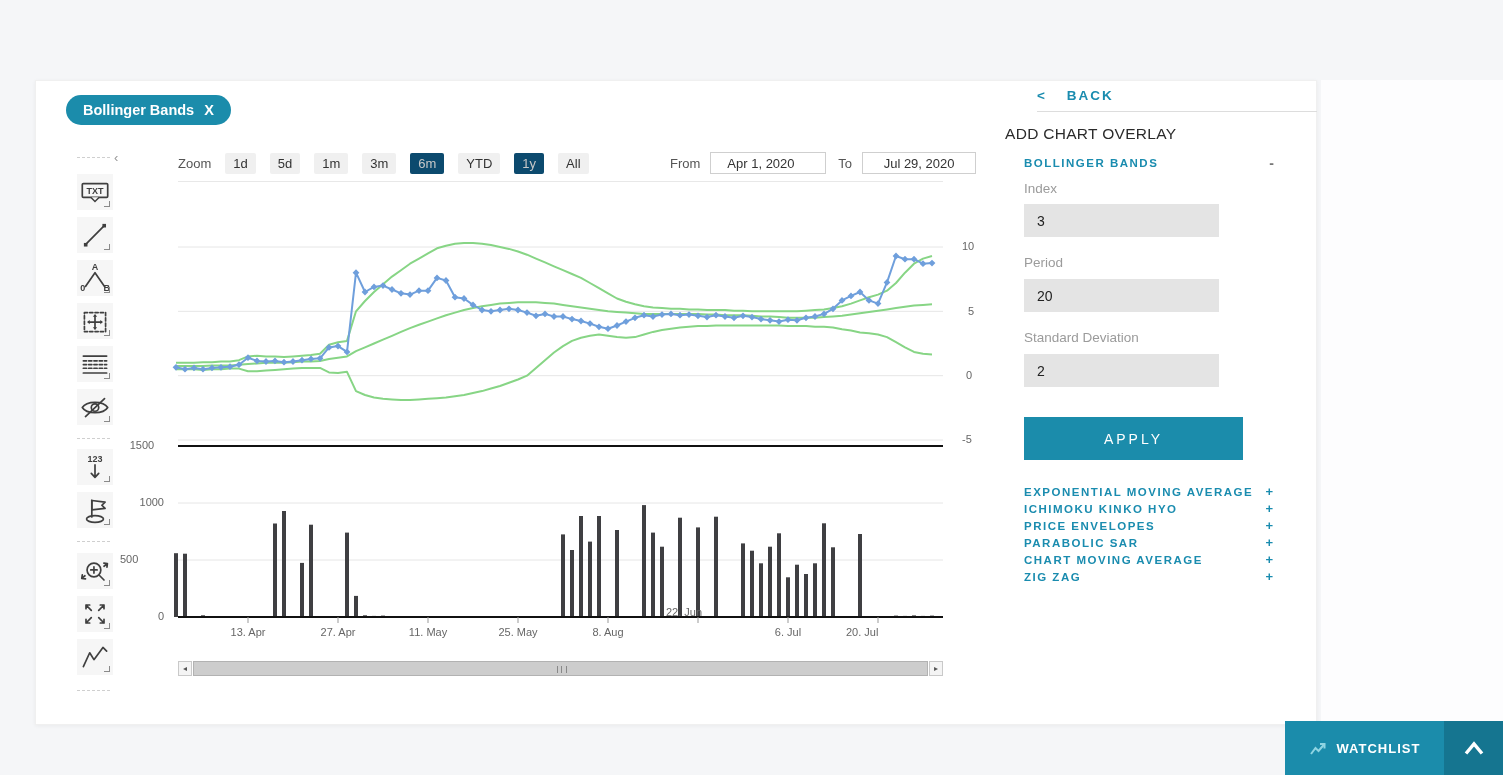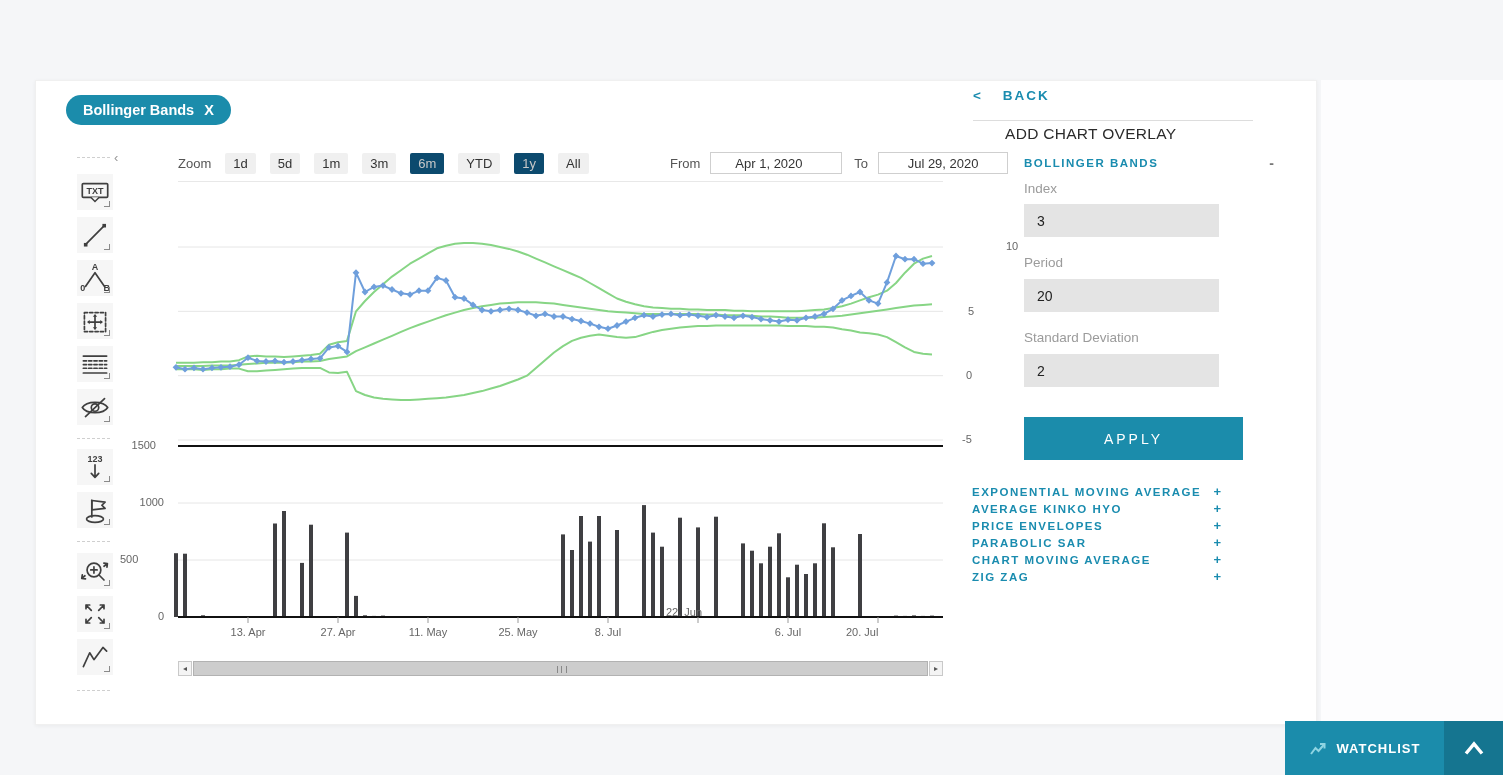--- a/index.html
+++ b/index.html
@@ -12,39 +12,39 @@
   .toolbtn{width:36px;height:36px;background:#f6f6f6;position:absolute;left:77px;cursor:pointer}
   .toolbtn svg{display:block}
   .toolbtn .corner{position:absolute;right:3px;bottom:3px;width:5px;height:5px;border-right:1px solid #8a8a8a;border-bottom:1px solid #8a8a8a}
   .tsep{position:absolute;left:77px;width:33px;border-top:1px dashed #cfcfcf}
   .collapse{position:absolute;left:114px;color:#9a9a9a;font-size:13px;line-height:13px;cursor:pointer}
   
   .zoomrow{position:absolute;left:178px;top:153px;display:flex;align-items:center;font-size:13px;color:#555}
   .zoombtn{background:#f0f0f0;color:#333;border-radius:2px;padding:3px 8px;margin-left:14px;cursor:pointer}
   .zoombtn.disabled{color:#c8c8c8;background:#0c4a6e;cursor:default}
   .daterow{position:absolute;top:152px;display:flex;align-items:center;font-size:13px;color:#555}
-  .dateinput{height:20px;border:1px solid #cfcfcf;background:#fff;font-size:13px;color:#333;padding:0 24px;font-family:"Liberation Sans",sans-serif}
+  .dateinput{height:20px;border:1px solid #cfcfcf;background:#fff;font-size:13px;color:#333;padding:0 16px;font-family:"Liberation Sans",sans-serif}
   .hline{position:absolute;border-top:1px solid #e8e8e8}
   
   .axlab{position:absolute;font-size:11px;color:#666}
   
   .sbarrow{position:absolute;top:661px;width:14px;height:15px;background:#f4f4f4;border:1px solid #c9c9c9;box-sizing:border-box;font-size:8px;color:#555;text-align:center;line-height:13px;cursor:pointer}
   .sbthumb{position:absolute;top:661px;height:15px;background:#cdcdcd;border:1px solid #b2b2b2;box-sizing:border-box;cursor:pointer}
   .grip{position:absolute;top:4px;left:50%;margin-left:-4px;width:8px;height:7px;border-left:1px solid #888;border-right:1px solid #888}
   .grip:before{content:"";position:absolute;left:3px;top:0;height:7px;border-left:1px solid #888}
   
-  .backrow{position:absolute;left:973px;top:88px;width:280px;padding-bottom:17px;border-bottom:1px solid #ddd;color:#1a8caf;font-weight:bold;font-size:13.5px;letter-spacing:2px;cursor:pointer}
+  .backrow{position:absolute;left:1037px;top:88px;width:280px;padding-bottom:8px;border-bottom:1px solid #ddd;color:#1a8caf;font-weight:bold;font-size:13.5px;letter-spacing:2px;cursor:pointer}
   .ptitle{position:absolute;left:1005px;top:125px;font-size:15.5px;color:#2b2b2b;letter-spacing:.3px}
   .ovactive{position:absolute;left:1024px;top:155px;width:250px;display:flex;justify-content:space-between;align-items:center;cursor:pointer}
   .ovname{color:#1a8caf;font-weight:bold;font-size:11.5px;letter-spacing:1.5px}
   .ovminus{color:#777;font-size:14px;font-weight:bold}
   .flabel{position:absolute;left:1024px;font-size:13.5px;color:#9b9b9b}
   .finput{position:absolute;left:1024px;width:195px;height:33px;background:#e4e4e4;border:none;font-size:14px;color:#222;padding:0 0 0 13px;box-sizing:border-box;font-family:"Liberation Sans",sans-serif}
   .applybtn{position:absolute;left:1024px;top:417px;width:219px;height:43px;background:#1b8cab;border:none;color:#fff;font-weight:normal;font-size:14px;letter-spacing:3px;cursor:pointer;font-family:"Liberation Sans",sans-serif}
-  .ovlist{position:absolute;left:972px;top:483px;width:249px}
+  .ovlist{position:absolute;left:1024px;top:483px;width:249px}
   .ovitem{display:flex;justify-content:space-between;align-items:center;height:17px;cursor:pointer}
   .ovitem .plus{color:#1a8caf;font-size:13px;font-weight:bold}
   
   .wl{position:absolute;left:1285px;top:721px;width:159px;height:54px;background:#1b8cab;display:flex;align-items:center;justify-content:center;gap:10px;color:#fff;font-weight:bold;font-size:13px;letter-spacing:1px;cursor:pointer}
   .wlup{position:absolute;left:1444px;top:721px;width:59px;height:54px;background:#157590;display:flex;align-items:center;justify-content:center;cursor:pointer}
   .icon-stroke{stroke:#3f3f3f;stroke-width:1.6;fill:none;stroke-linejoin:round;stroke-linecap:round}
   .icon-text{font-size:8.5px;font-weight:bold;fill:#3f3f3f;font-family:"Liberation Sans",sans-serif}
 </style>
 </head>
 <body>
@@ -264,35 +264,35 @@
       <line x1="208" y1="432" x2="208" y2="438" stroke="#999" stroke-width="1"></line>
       <line x1="298" y1="432" x2="298" y2="438" stroke="#999" stroke-width="1"></line>
       <line x1="388" y1="432" x2="388" y2="438" stroke="#999" stroke-width="1"></line>
       <line x1="478" y1="432" x2="478" y2="438" stroke="#999" stroke-width="1"></line>
       <line x1="568" y1="432" x2="568" y2="438" stroke="#999" stroke-width="1"></line>
       <line x1="658" y1="432" x2="658" y2="438" stroke="#999" stroke-width="1"></line>
       <line x1="748" y1="432" x2="748" y2="438" stroke="#999" stroke-width="1"></line>
     </svg>
 </div>
 
-<div class="axlab" style="left:112px;top:439px;width:44px;text-align:right">1500</div>
+<div class="axlab" style="left:120px;top:439px;width:44px;text-align:center">1500</div>
 <div class="axlab" style="left:120px;top:496px;width:44px;text-align:right">1000</div>
 <div class="axlab" style="left:120px;top:553px;width:44px;text-align:left">500</div>
 <div class="axlab" style="left:120px;top:610px;width:44px;text-align:right">0</div>
 
-<div class="axlab" style="left:1006px;top:240px">10</div>
+<div class="axlab" style="left:962px;top:240px">10</div>
 <div class="axlab" style="left:968px;top:305px">5</div>
 <div class="axlab" style="left:966px;top:369px">0</div>
 <div class="axlab" style="left:962px;top:433px">-5</div>
 
 <div class="axlab" style="left:216px;top:626px;width:64px;text-align:center">13. Apr</div>
 <div class="axlab" style="left:306px;top:626px;width:64px;text-align:center">27. Apr</div>
 <div class="axlab" style="left:396px;top:626px;width:64px;text-align:center">11. May</div>
 <div class="axlab" style="left:486px;top:626px;width:64px;text-align:center">25. May</div>
-<div class="axlab" style="left:576px;top:626px;width:64px;text-align:center">8. Jul</div>
+<div class="axlab" style="left:576px;top:626px;width:64px;text-align:center">8. Aug</div>
 <div class="axlab" style="left:666px;top:606px;width:64px;text-align:left">22. Jun</div>
 <div class="axlab" style="left:756px;top:626px;width:64px;text-align:center">6. Jul</div>
 <div class="axlab" style="left:846px;top:626px;width:64px;">20. Jul</div>
 
 <div class="sbarrow" style="left:178px">◂</div>
 <div class="sbthumb" style="left:193px;width:735px">
     <span class="grip"></span>
   </div>
 <div class="sbarrow" style="left:929px">▸</div>
 
@@ -316,21 +316,21 @@
 <input class="finput" style="top: 354px;" value="2">
 
 <button class="applybtn">APPLY</button>
 
 <div class="ovlist">
   <div class="ovitem">
     <span class="ovname">EXPONENTIAL MOVING AVERAGE</span>
     <span class="plus">+</span>
   </div>
   <div class="ovitem">
-    <span class="ovname">AVERAGE KINKO HYO</span>
+    <span class="ovname">ICHIMOKU KINKO HYO</span>
     <span class="plus">+</span>
   </div>
   <div class="ovitem">
     <span class="ovname">PRICE ENVELOPES</span>
     <span class="plus">+</span>
   </div>
   <div class="ovitem">
     <span class="ovname">PARABOLIC SAR</span>
     <span class="plus">+</span>
   </div>

